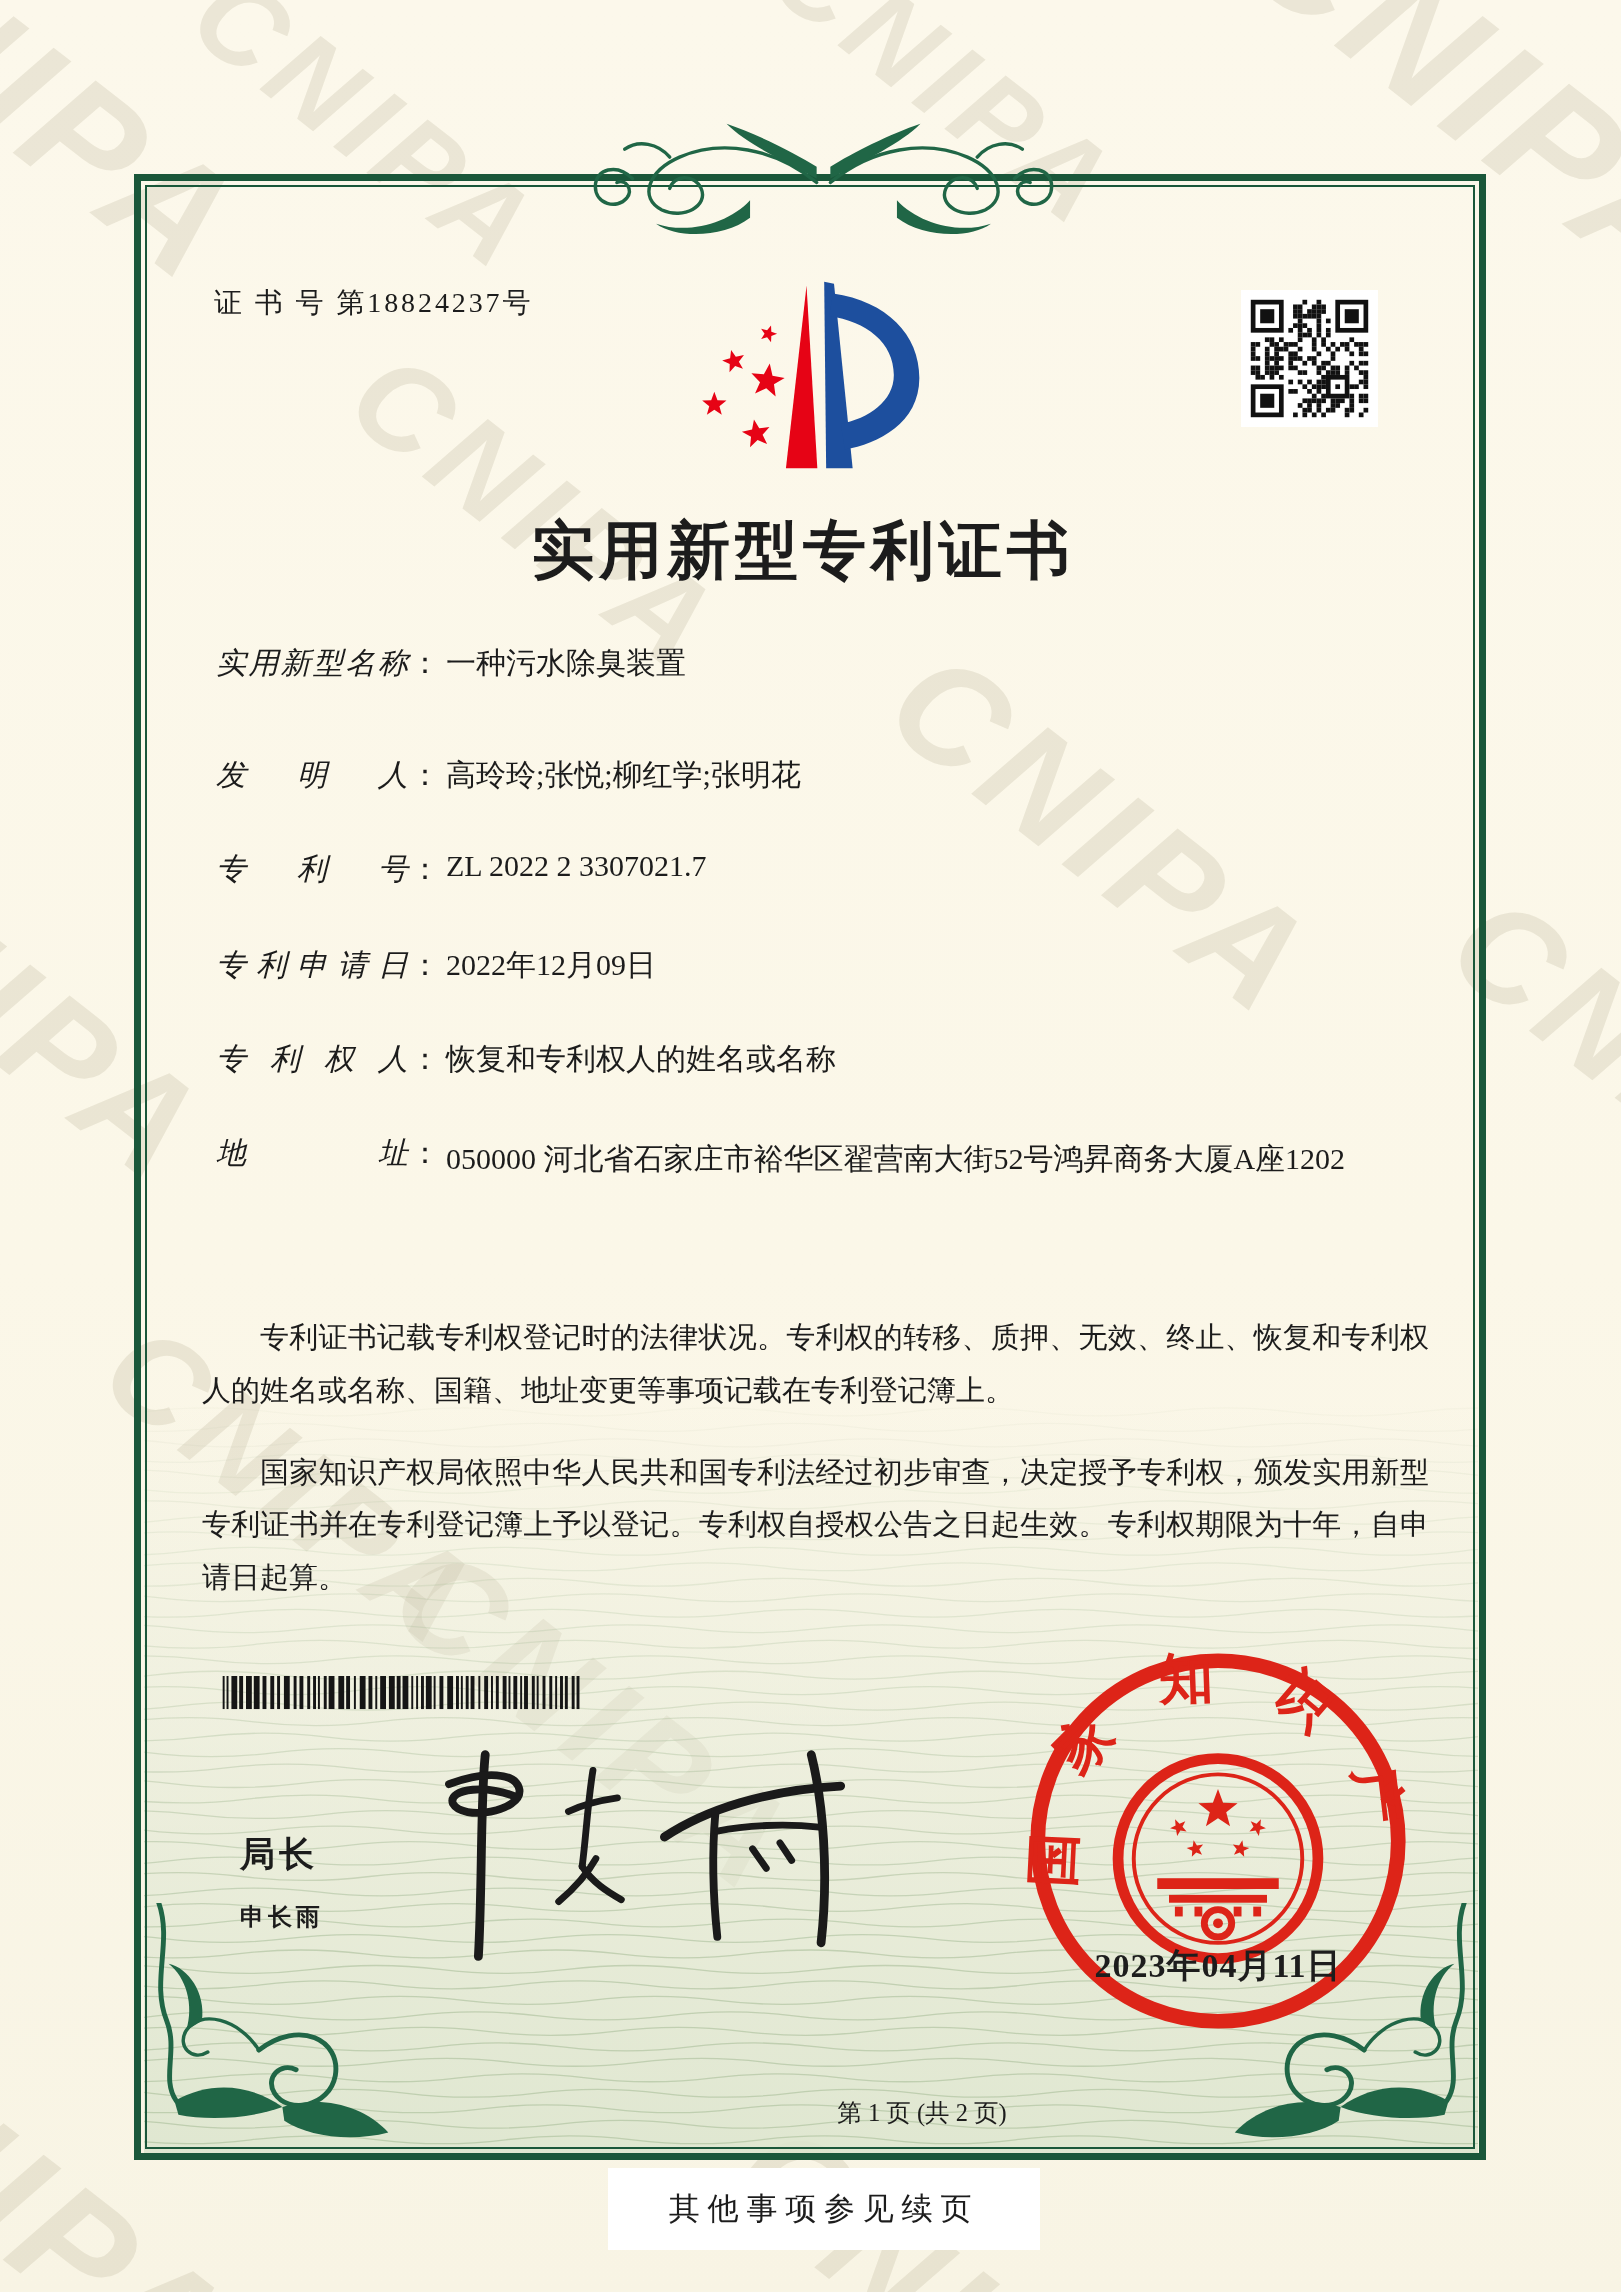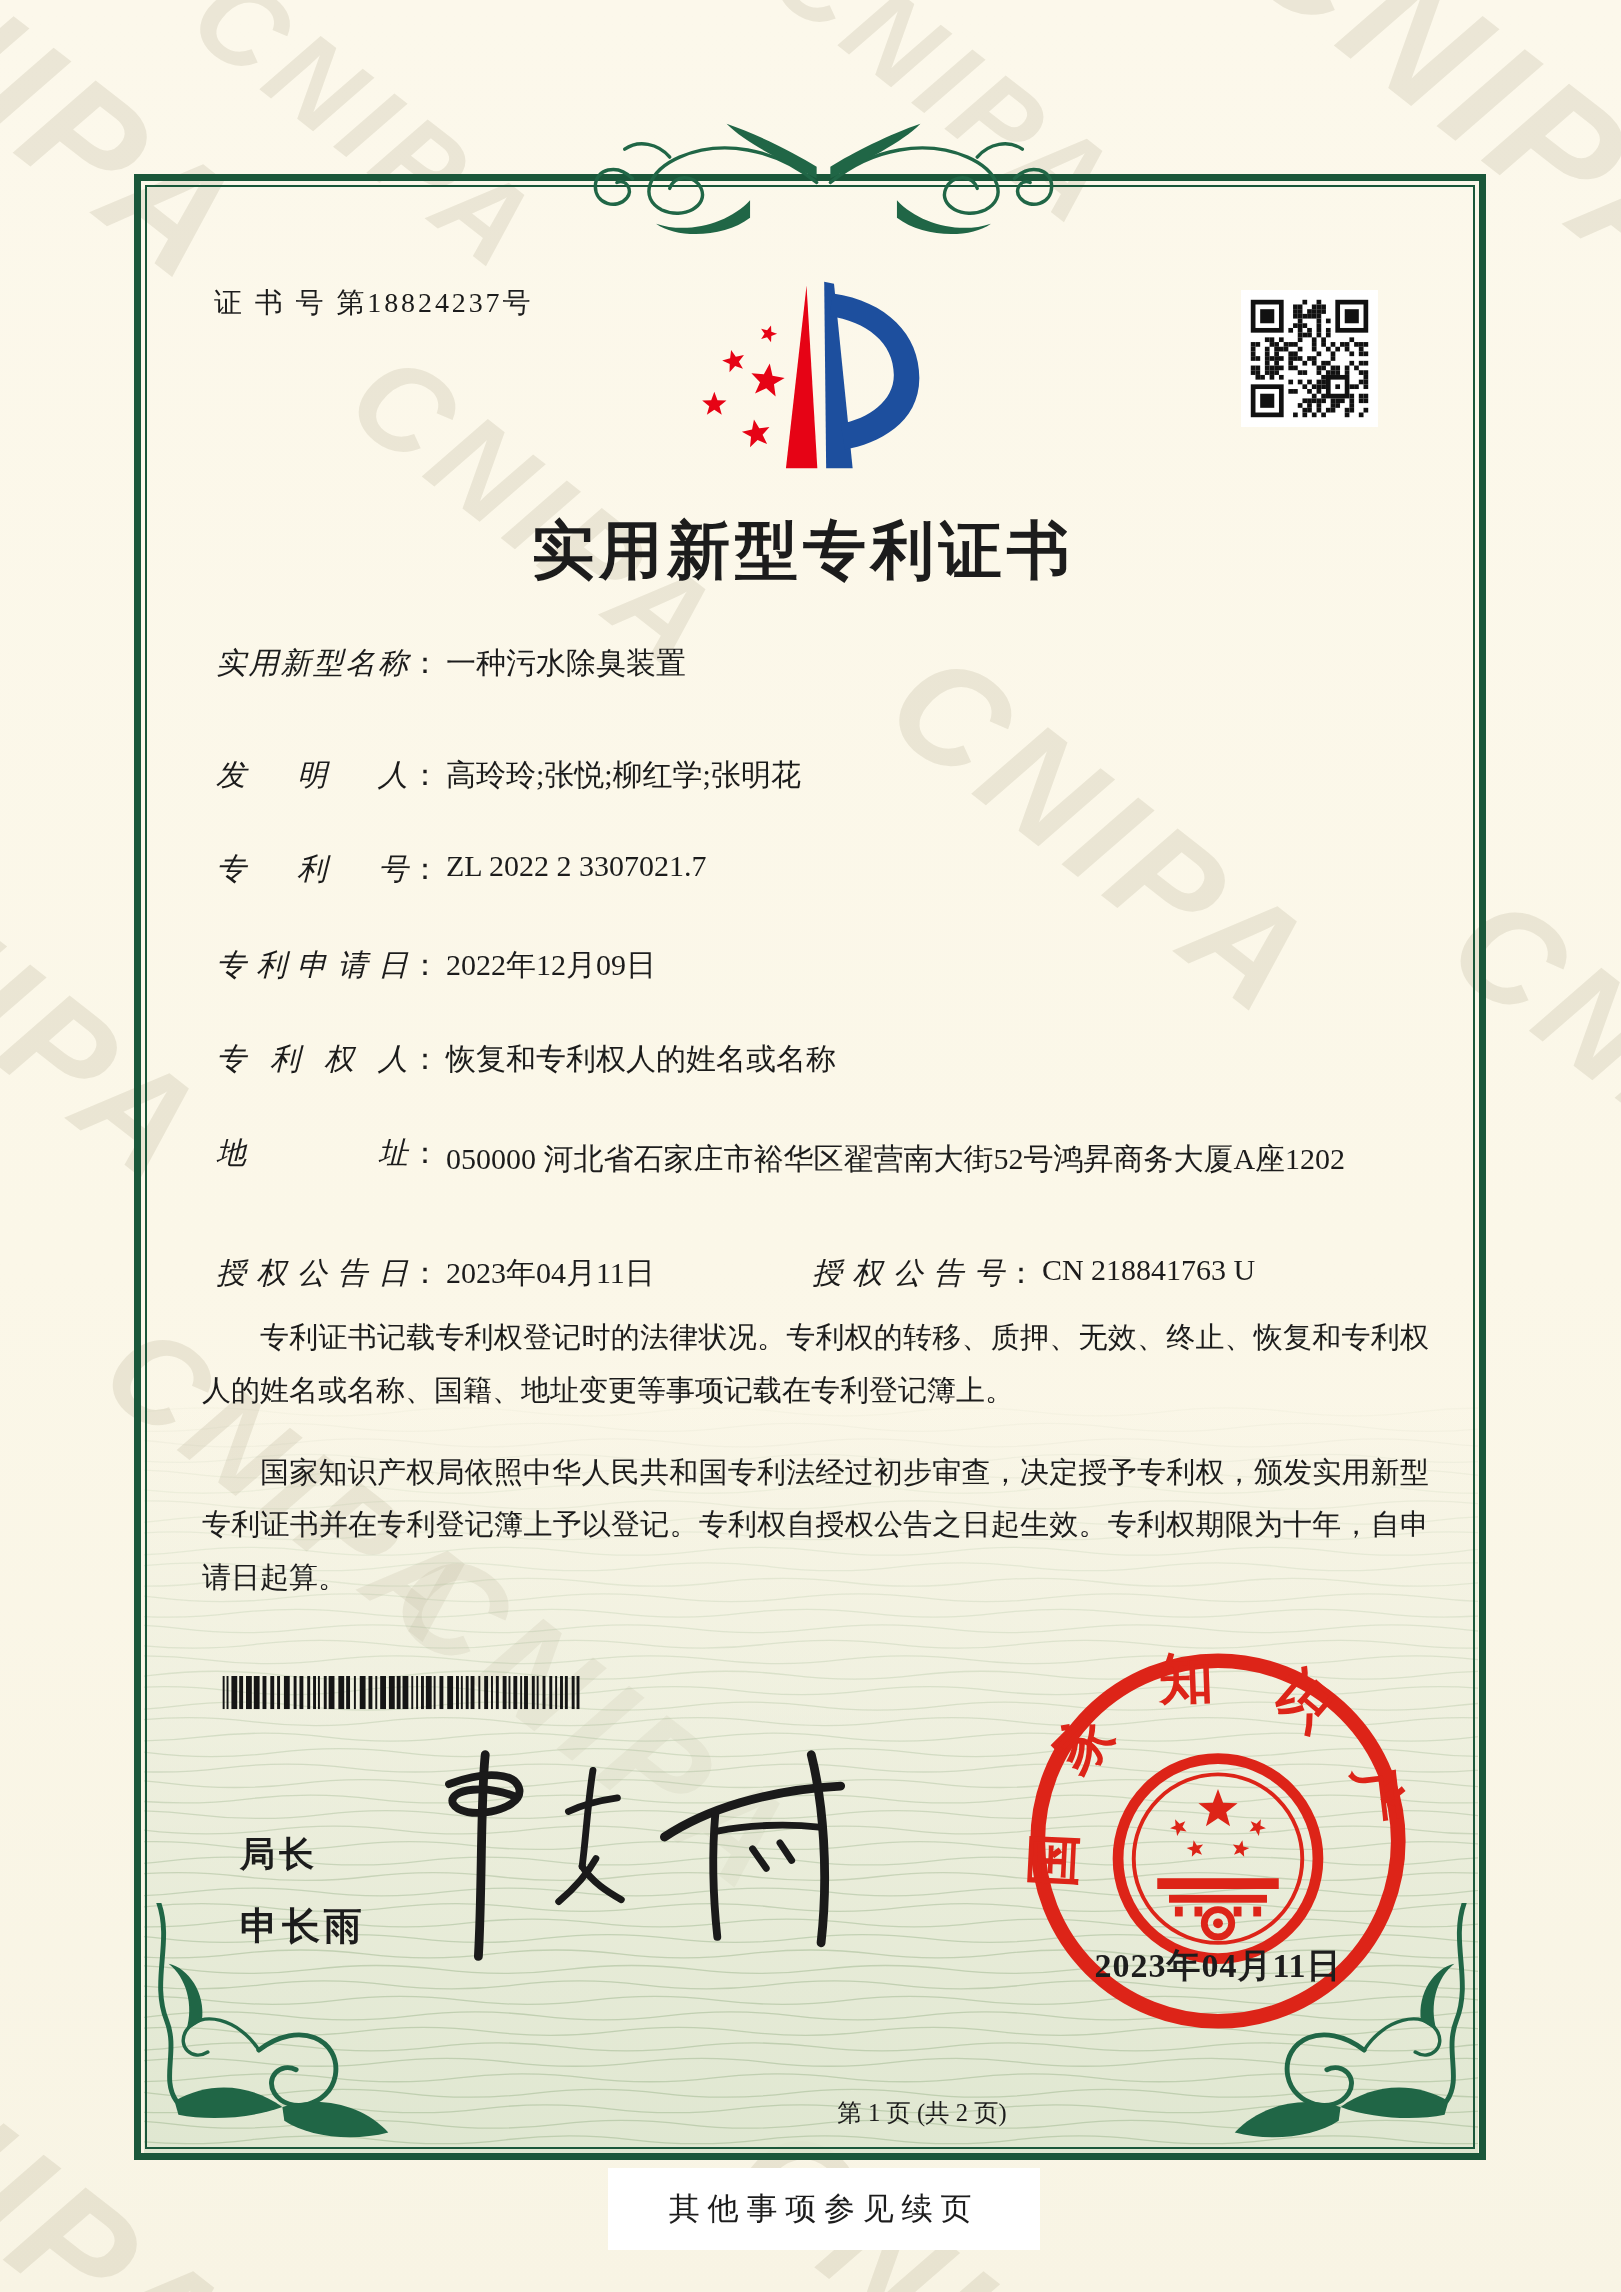--- a/index.html
+++ b/index.html
@@ -36,21 +36,21 @@
   .row-grant{left:216px;width:1215px;}
   .grant-no{position:absolute;left:596px;top:0;}
 
   .paras{position:absolute;left:202px;top:1311px;width:1227px;font-size:29px;line-height:1.82;text-align:justify;}
   .paras p{margin:0 0 29px 0;text-indent:2em;}
 
   #barcode-bars{position:absolute;left:221px;top:1676px;}
 
   .chief-title{position:absolute;left:240px;top:1831px;font-size:35px;font-weight:700;
       font-family:"Liberation Sans","DejaVu Sans",sans-serif;letter-spacing:3.9px;}
-  .chief-name{position:absolute;left:240px;top:1901px;font-size:38px;font-weight:700;
+  .chief-name{position:absolute;left:240px;top:1901px;font-size:24px;font-weight:700;
       font-family:"Liberation Sans","DejaVu Sans",sans-serif;letter-spacing:3.9px;}
   #signature-svg{position:absolute;left:392px;top:1743px;}
 
   #seal-svg{position:absolute;left:1025px;top:1648px;}
   .seal-ring{fill:none;stroke:#dd2418;stroke-width:15px;}
   .seal-text{fill:#dd2418;font-size:56px;font-weight:700;letter-spacing:54px;
              font-family:"Liberation Serif","DejaVu Serif",serif;}
   .emblem{fill:#dd2418;stroke:none;}
   .emblem-ring{fill:none;stroke:#dd2418;}
   .seal-date{position:absolute;left:1022px;top:1943px;width:392px;text-align:center;
@@ -407,24 +407,20 @@
   </div>
   <div class="field-row" style="top:945px;">
     <span class="field-label">专利申请日</span><span class="colon">：</span><span class="field-value">2022年12月09日</span>
   </div>
   <div class="field-row" style="top:1039px;">
     <span class="field-label">专利权人</span><span class="colon">：</span><span class="field-value">恢复和专利权人的姓名或名称</span>
   </div>
   <div class="field-row" style="top:1133px;">
     <span class="field-label">地址</span><span class="colon">：</span><span class="field-value wrap-value">050000 河北省石家庄市裕华区翟营南大街52号鸿昇商务大厦A座1202</span>
   </div>
-  <div class="field-row row-grant" style="top:1253px;">
-    <span><span class="field-label">授权公告日</span><span class="colon">：</span><span class="field-value">2023年04月11日</span></span>
-    <span class="grant-no"><span class="field-label">授权公告号</span><span class="colon">：</span><span class="field-value">CN 218841763 U</span></span>
-  </div>
 
   <div class="paras">
     <p>专利证书记载专利权登记时的法律状况。专利权的转移、质押、无效、终止、恢复和专利权人的姓名或名称、国籍、地址变更等事项记载在专利登记簿上。</p>
     <p>国家知识产权局依照中华人民共和国专利法经过初步审查，决定授予专利权，颁发实用新型专利证书并在专利登记簿上予以登记。专利权自授权公告之日起生效。专利权期限为十年，自申请日起算。</p>
   </div>
 
   <svg id="barcode-bars" width="365" height="35" viewBox="0 0 372 36">
       <rect x="0" y="0" width="2" height="34" fill="#151515"></rect>
       <rect x="4" y="0" width="2" height="34" fill="#151515"></rect>
       <rect x="9" y="0" width="6" height="34" fill="#151515"></rect>

